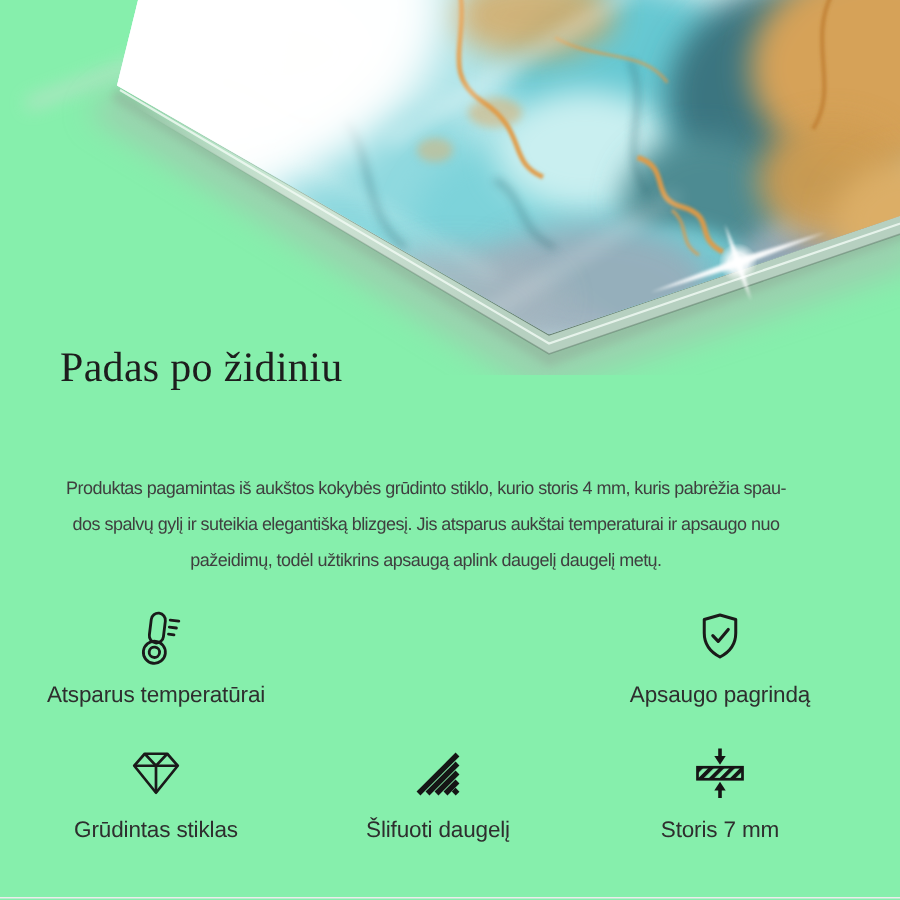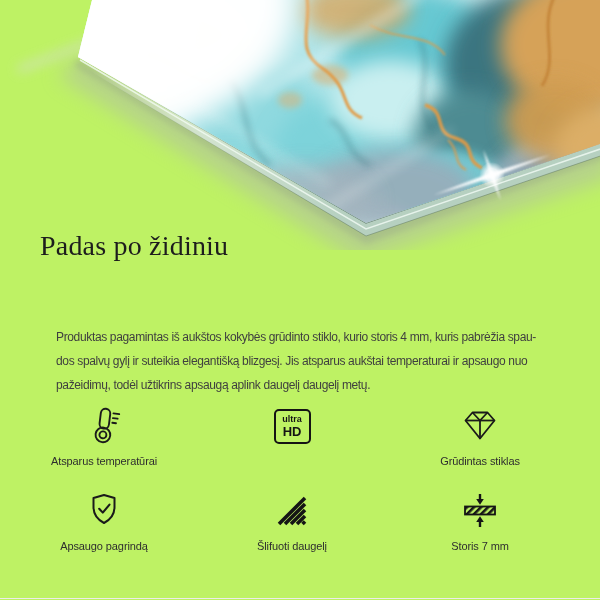--- a/index.html
+++ b/index.html
@@ -1,40 +1,40 @@
 <!DOCTYPE html>
 <html><head>
 <meta charset="utf-8">
 <style>
   html,body{margin:0;padding:0;}
   .screen{
-    position:relative;width:600px;height:600px;background:#bef264;overflow:hidden;
+    position:relative;width:600px;height:600px;background:#86efac;overflow:hidden;
     font-family:"Liberation Sans","DejaVu Sans",sans-serif;
   }
   .hero{position:absolute;top:0;left:0;width:600px;height:250px;}
   .hero svg{display:block;}
   .title{
     position:absolute;top:228px;left:40px;margin:0;
     font-family:"Liberation Serif","DejaVu Serif",serif;
     font-weight:400;color:#1d1d1d;font-size:28px;line-height:35px;letter-spacing:0.2px;
   }
   .title span{display:block;}
   .desc{
-    position:absolute;top:309px;left:40px;margin:16px;color:#3f3f3f;
-    font-size:12px;line-height:24px;letter-spacing:-0.35px;white-space:nowrap;
+    position:absolute;top:309px;left:40px;margin:4px;color:#3f3f3f;
+    font-size:12px;line-height:24px;letter-spacing:-0.35px;white-space:nowrap;text-align:center;
   }
   .desc span{display:block;}
   .features{
     position:absolute;top:402px;left:10px;width:564px;
     display:grid;grid-template-columns:repeat(3,1fr);row-gap:20px;
   }
   .feature{display:flex;flex-direction:column;align-items:center;}
   .icon-wrap{height:48px;display:flex;align-items:center;justify-content:center;}
   .feature .label{
-    margin-top:5px;font-size:11px;letter-spacing:-0.1px;color:#2e2e2e;text-align:center;
+    margin-top:5px;font-size:15px;letter-spacing:-0.1px;color:#2e2e2e;text-align:center;
   }
   .uhd-box{
     width:33px;height:31px;border:2.5px solid #141414;border-radius:5px;
     display:flex;flex-direction:column;align-items:center;justify-content:center;
     color:#141414;line-height:1;
   }
   .uhd-top{font-size:9px;font-weight:600;letter-spacing:0;}
   .uhd-bottom{font-size:13px;font-weight:800;margin-top:1px;letter-spacing:-0.2px;}
   .bottom-rule{position:absolute;left:0;right:0;top:598px;height:1px;background:#ececec;}
 </style>
@@ -169,50 +169,44 @@
             <line x1="27.5" y1="7" x2="33" y2="7"></line>
             <line x1="27.5" y1="11.5" x2="32" y2="11.5"></line>
             <line x1="27.5" y1="16" x2="31" y2="16"></line>
           </g>
         </svg>
       </div>
       <div class="label">Atsparus temperatūrai</div>
     </div>
 
     <div class="feature">
-      <div class="icon-wrap">
-        <div class="uhd-box">
-          <span class="uhd-top">ultra</span>
-          <span class="uhd-bottom">HD</span>
-        </div>
-      </div>
+    </div>
+
+    <div class="feature">
+      <div class="icon-wrap">
+        <svg width="40" height="40" viewBox="0 0 40 40">
+          <path d="M20,4 L30.5,7 V16 C30.5,23.5 26.2,28.8 20,32 C13.8,28.8 9.5,23.5 9.5,16 V7 Z" fill="none" stroke="#1a1a1a" stroke-width="2" stroke-linejoin="round"></path>
+          <path d="M15.2,17.8 L18.8,21.6 L25.5,13.6" fill="none" stroke="#1a1a1a" stroke-width="2.1" stroke-linecap="round" stroke-linejoin="round"></path>
+        </svg>
+      </div>
+      <div class="label">Apsaugo pagrindą</div>
     </div>
 
     <div class="feature">
       <div class="icon-wrap">
         <svg width="42" height="40" viewBox="0 0 40 40">
           <g fill="none" stroke="#1a1a1a" stroke-width="1.8" stroke-linejoin="round">
             <path d="M5.5,14.5 L12.5,6.5 L27.5,6.5 L34.5,14.5 L20,32.5 Z"></path>
             <path d="M5.5,14.5 L34.5,14.5"></path>
             <path d="M12.5,6.5 L20,14.5 L27.5,6.5"></path>
             <path d="M20,14.5 L20,32.5"></path>
           </g>
         </svg>
       </div>
       <div class="label">Grūdintas stiklas</div>
-    </div>
-
-    <div class="feature">
-      <div class="icon-wrap">
-        <svg width="40" height="40" viewBox="0 0 40 40">
-          <path d="M20,4 L30.5,7 V16 C30.5,23.5 26.2,28.8 20,32 C13.8,28.8 9.5,23.5 9.5,16 V7 Z" fill="none" stroke="#1a1a1a" stroke-width="2" stroke-linejoin="round"></path>
-          <path d="M15.2,17.8 L18.8,21.6 L25.5,13.6" fill="none" stroke="#1a1a1a" stroke-width="2.1" stroke-linecap="round" stroke-linejoin="round"></path>
-        </svg>
-      </div>
-      <div class="label">Apsaugo pagrindą</div>
     </div>
 
     <div class="feature">
       <div class="icon-wrap">
         <svg width="40" height="40" viewBox="0 0 40 40">
           <g stroke="#151515" stroke-width="3.6" stroke-linecap="butt">
             <line x1="7" y1="33" x2="33" y2="7"></line>
             <line x1="13" y1="33" x2="33" y2="13"></line>
             <line x1="19" y1="33" x2="33" y2="19"></line>
             <line x1="25" y1="33" x2="33" y2="25"></line>

